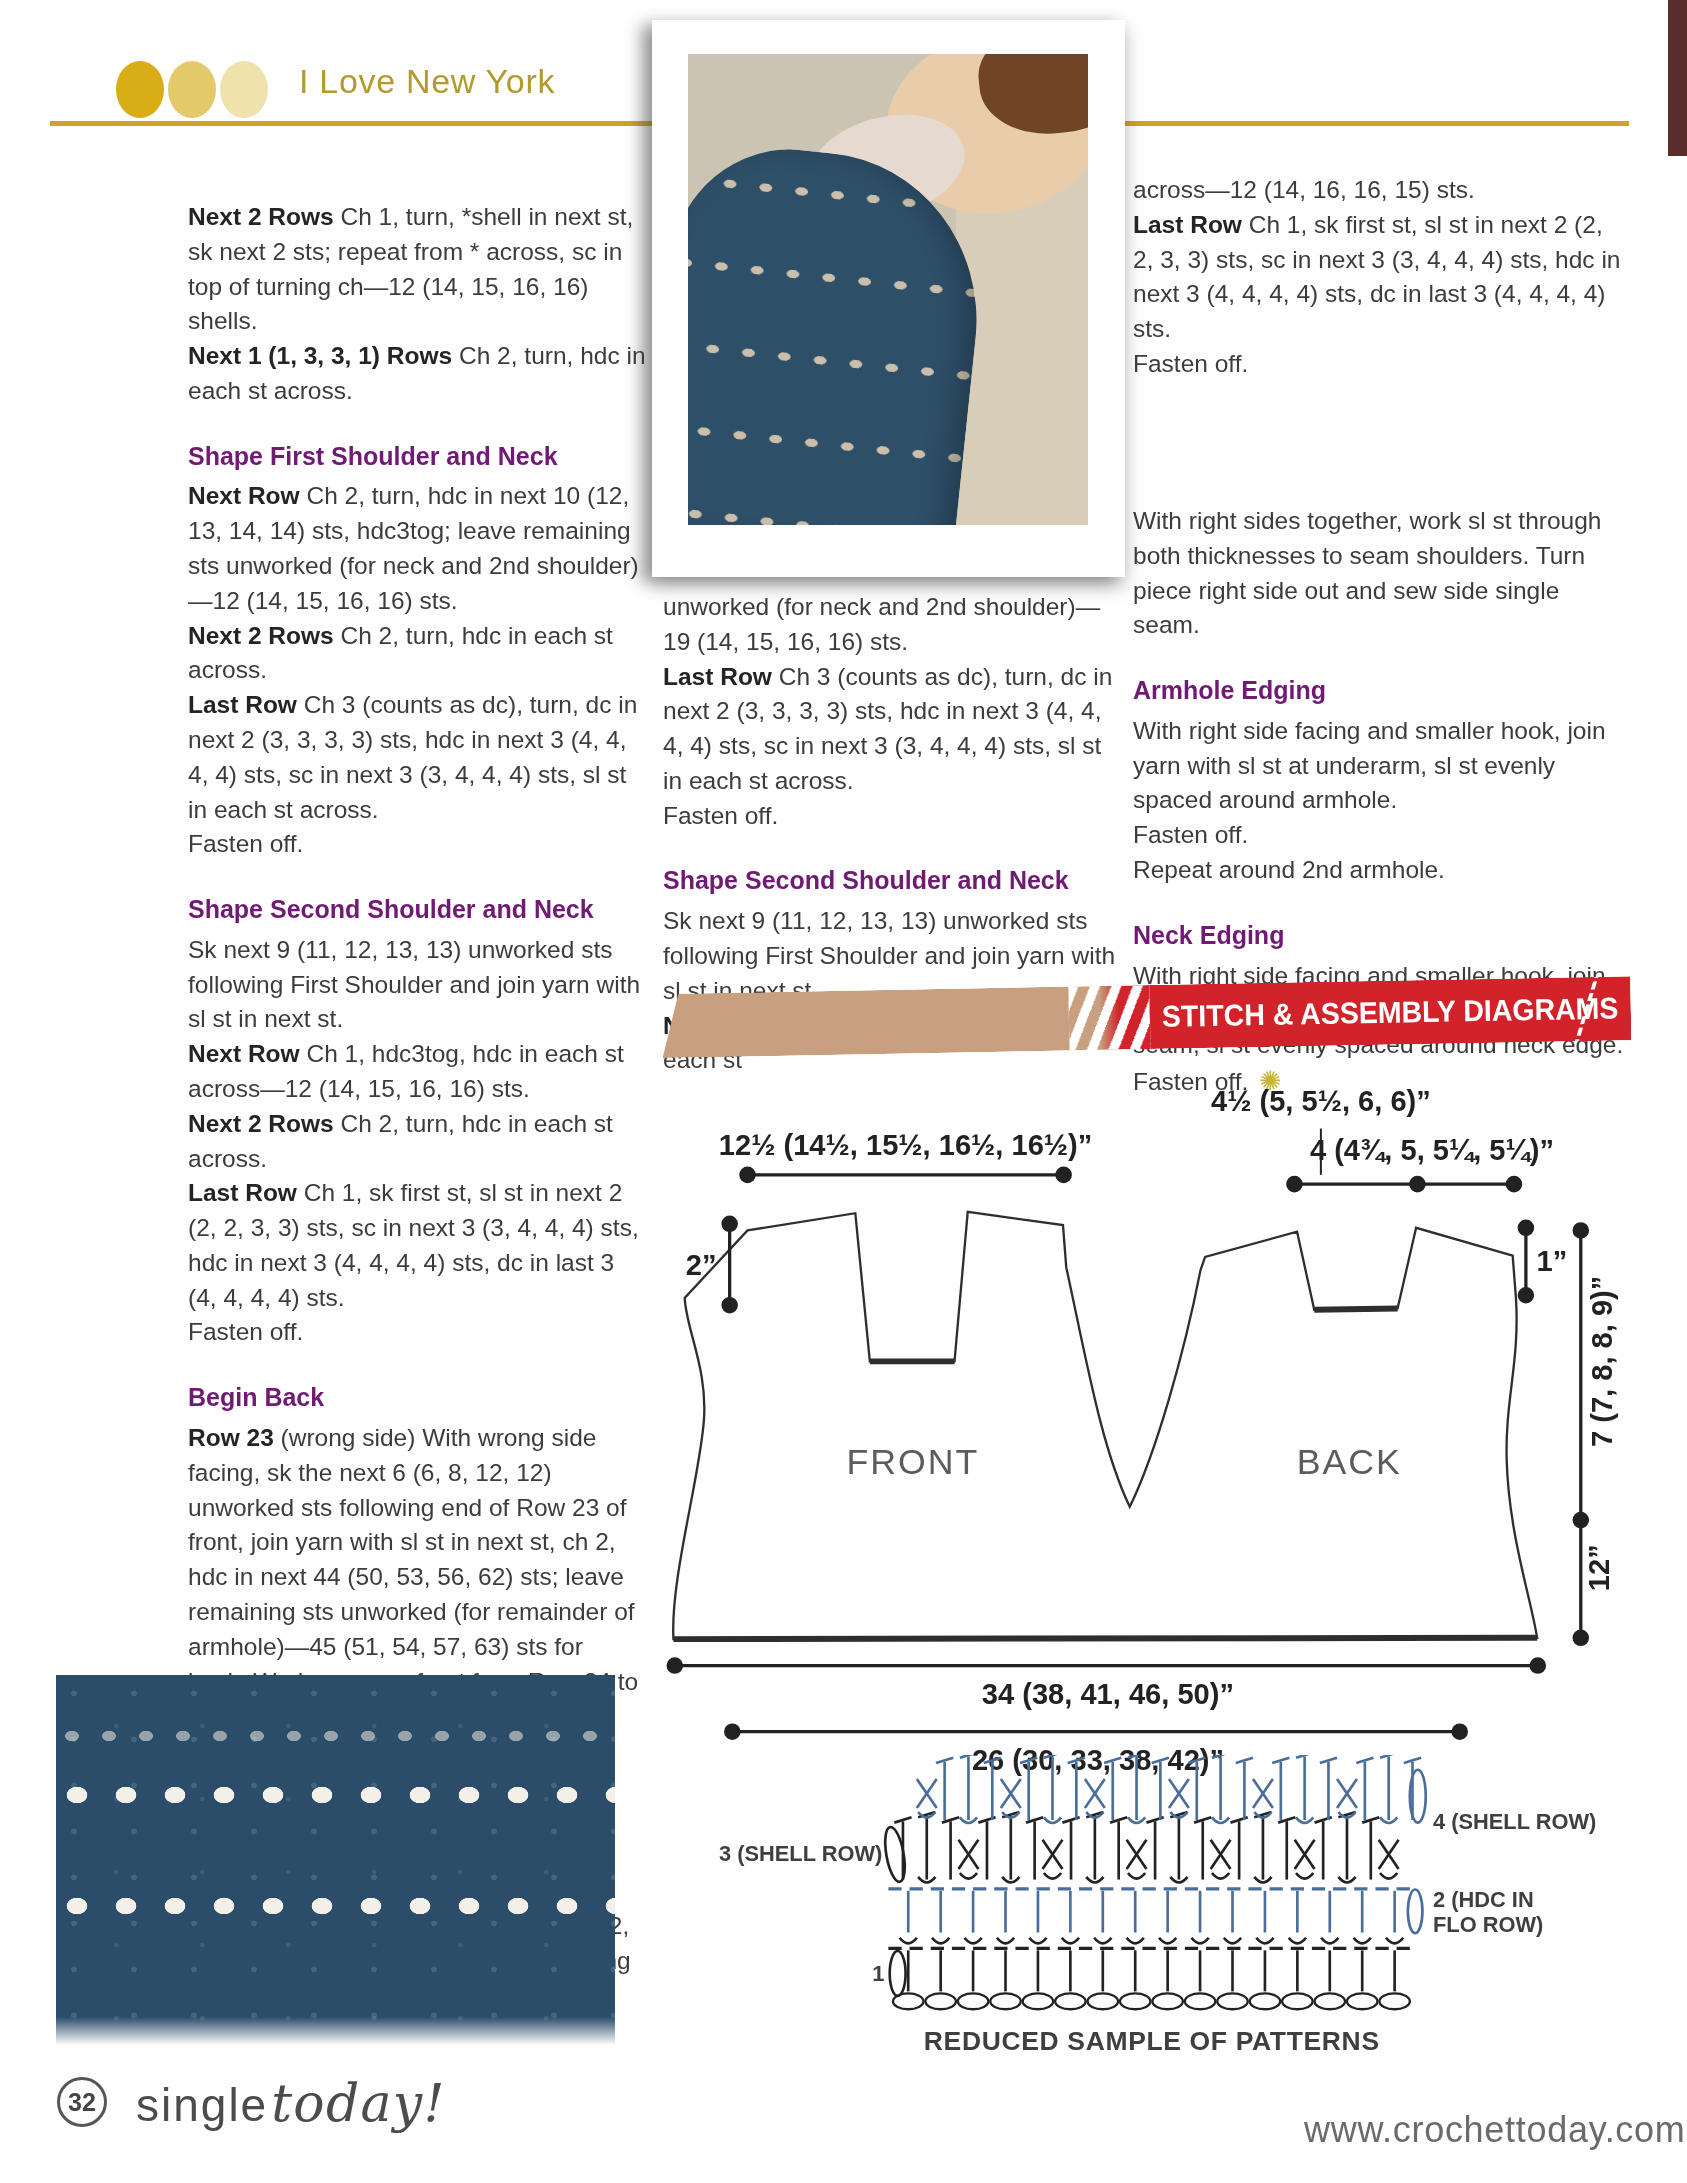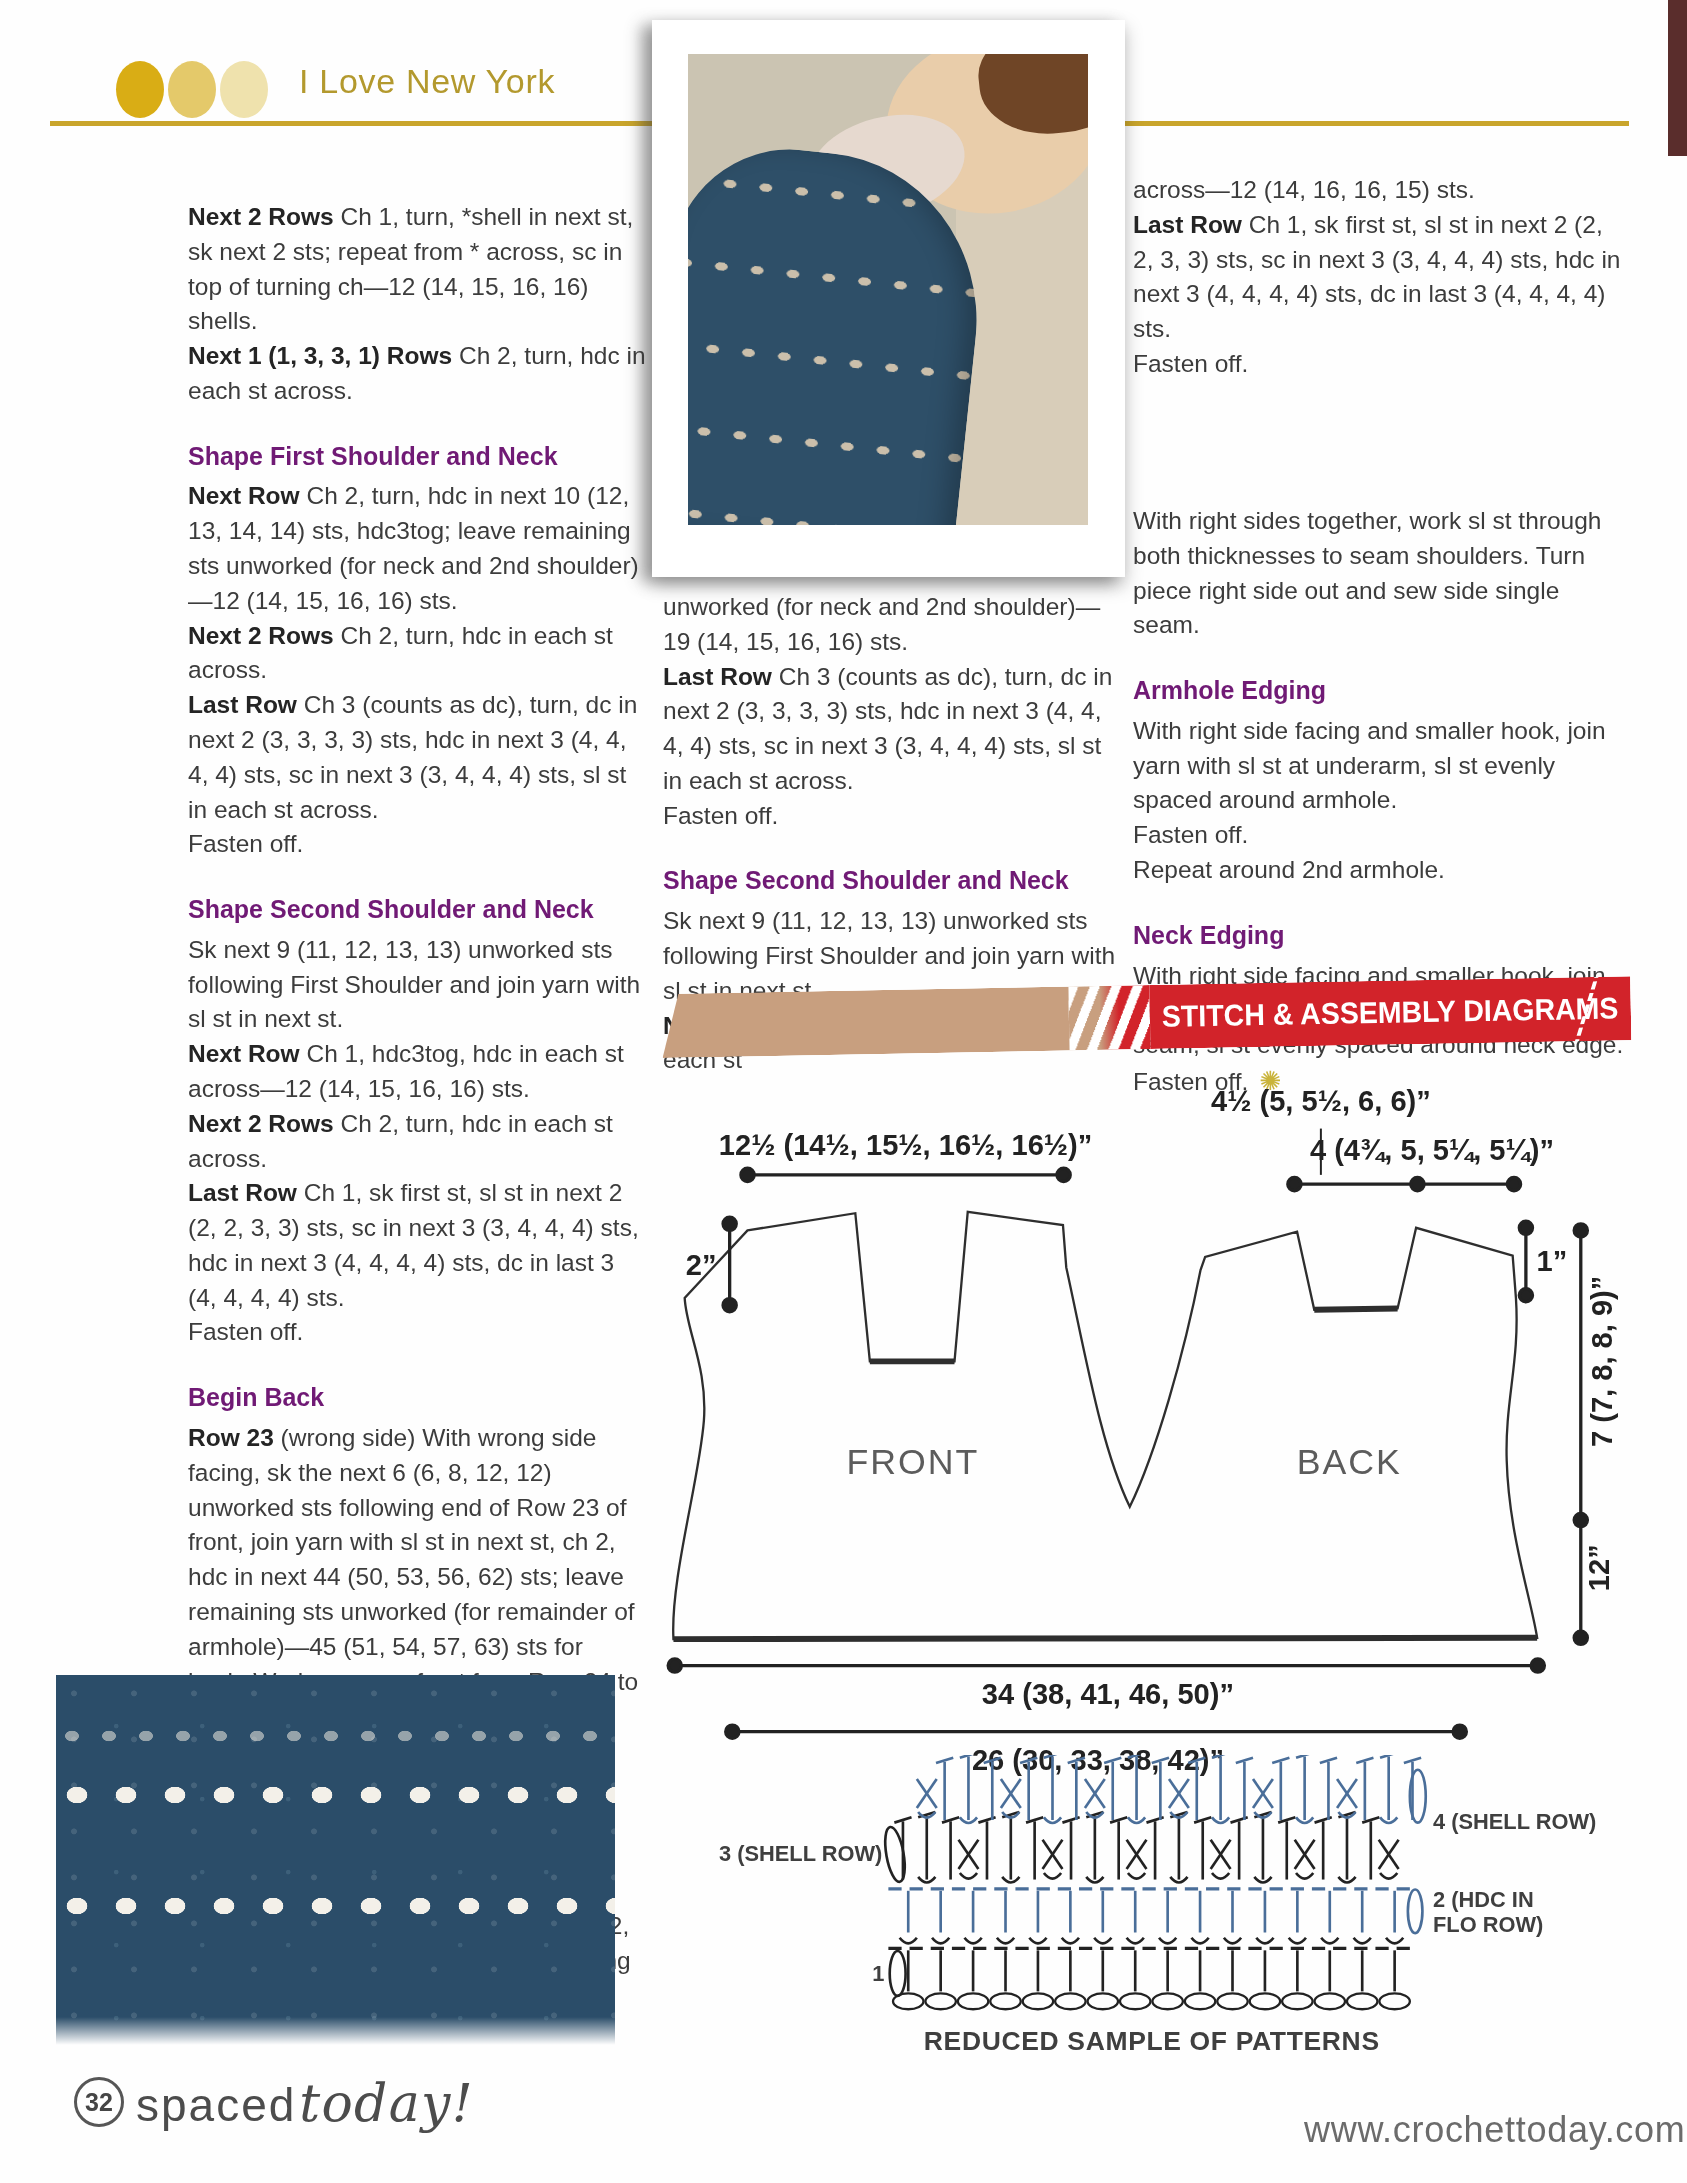--- a/index.html
+++ b/index.html
@@ -66,21 +66,21 @@
                       radial-gradient(circle 2.6px at 70% 70%,rgba(160,200,220,.15) 0 2px,transparent 2.6px);
      background-size:60px 46px,86px 73px;}
   .holes{position:absolute;left:0;right:0;height:42px;
      background-image:radial-gradient(ellipse 20px 16px at 21px 21px,#f3f0e9 0 10px,transparent 10.6px);
      background-size:49px 42px;background-repeat:repeat-x;}
   .holes.small{height:30px;background-image:radial-gradient(ellipse 13.2px 10px at 16px 15px,#eee9df 0 6.6px,transparent 7.3px);
      background-size:37px 30px;}
   #swatch .fade{position:absolute;left:0;right:0;bottom:0;height:28px;background:linear-gradient(to bottom,rgba(255,255,255,0),#ffffff);}
 
   
-  #page-badge{position:absolute;left:74px;top:2077px;width:50px;height:50px;border:3.3px solid #565656;
+  #page-badge{position:absolute;left:57px;top:2077px;width:50px;height:50px;border:3.3px solid #565656;
      border-radius:50%;box-sizing:border-box;display:flex;align-items:center;justify-content:center;
      font-size:25px;font-weight:600;color:#454545;}
   #logo{position:absolute;left:136px;top:2073px;white-space:nowrap;color:#4c4c4c;}
   #logo .w1{font-size:46px;letter-spacing:2px;}
   #logo .w2{font-family:"DejaVu Serif",serif;font-style:italic;font-size:52px;letter-spacing:1.3px;}
   #footer-url{position:absolute;left:1304px;top:2109px;width:361px;text-align:right;
      font-size:36px;color:#6b6b6b;letter-spacing:0.7px;}
 </style>
 </head>
 <body>
@@ -422,19 +422,19 @@
     <div class="holes" style="top:99px;"></div>
     <div class="holes" style="top:210px;"></div>
     <div class="holes small" style="top:46px;opacity:.55;"></div>
     <div class="fade"></div>
   </div>
 
   <div id="page-badge">
     <span>32</span>
   </div>
   <div id="logo">
-    <span class="w1">spaced</span>
+    <span class="w1">single</span>
     <span class="w2">today!</span>
   </div>
   <div id="footer-url">www.crochettoday.com</div>
 
 </div>
 
 
 </body></html>

